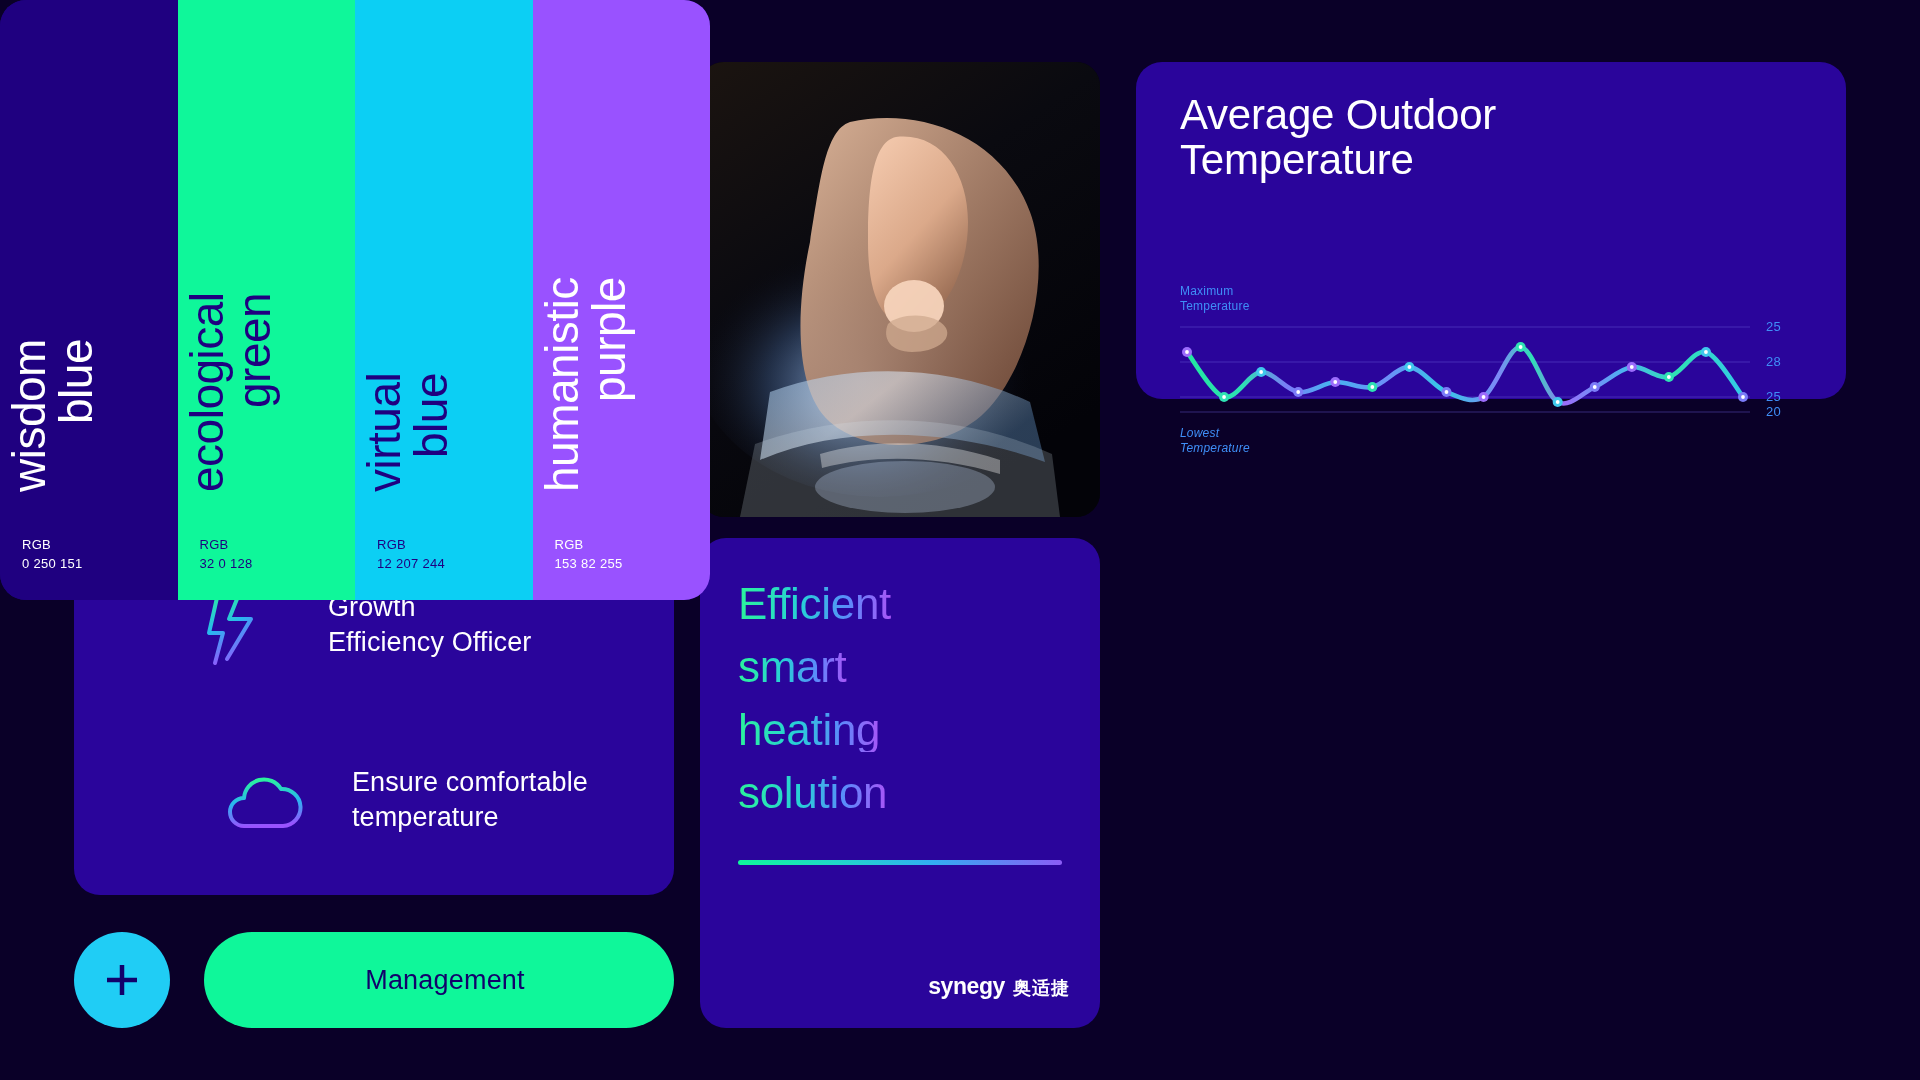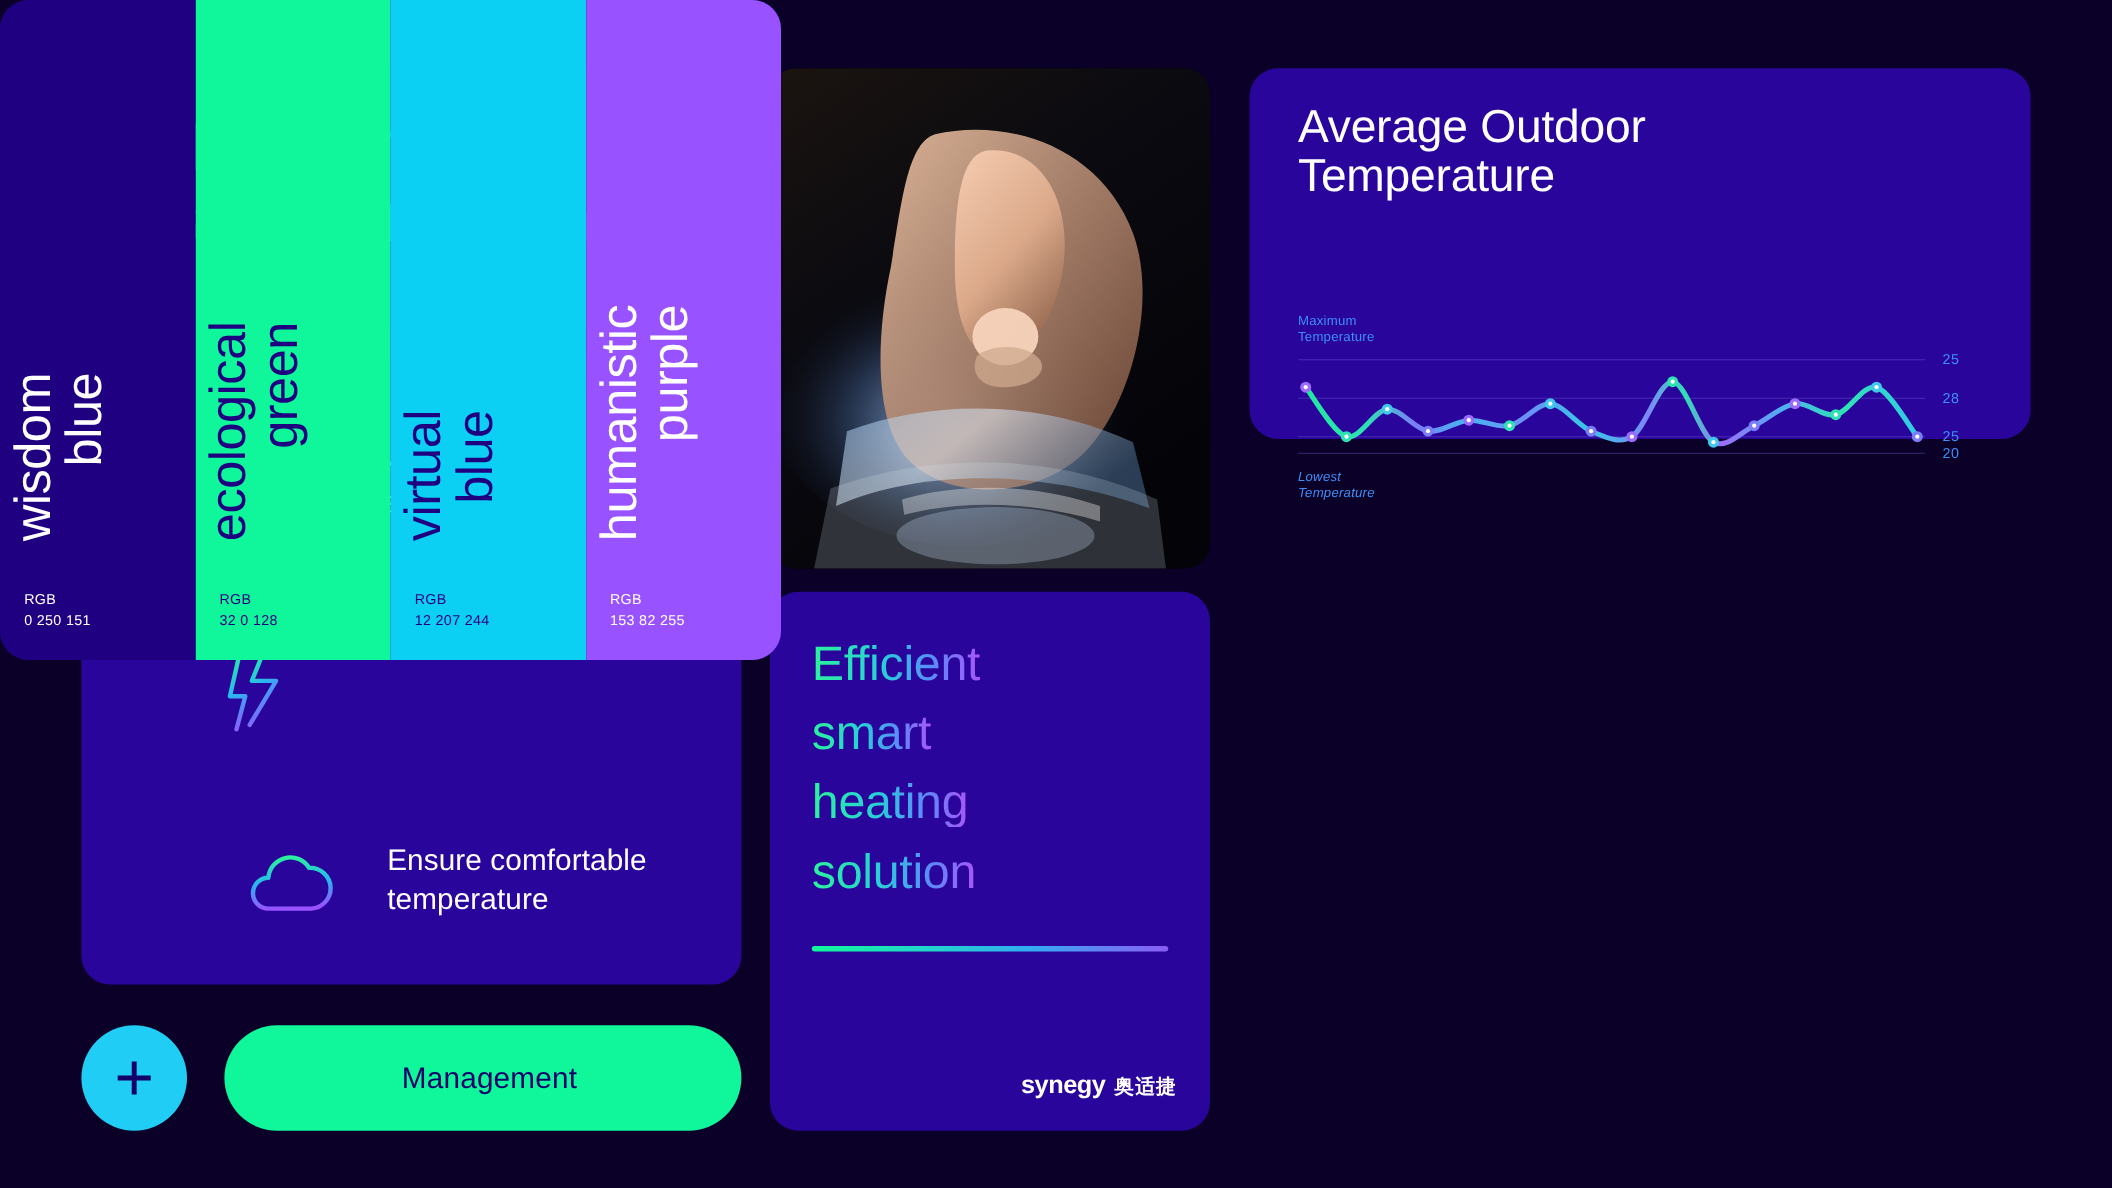--- a/index.html
+++ b/index.html
@@ -142,20 +142,22 @@
               <linearGradient id="gi2" x1="0.2" y1="0" x2="0.5" y2="1">
             <stop offset="0" stop-color="#2bf39b"></stop>
                 <stop offset="0.5" stop-color="#29b6f0"></stop>
                 <stop offset="1" stop-color="#9952ff"></stop>
           </linearGradient>
             </defs>
           <path d="M48 14 H26 L16 58 H30 L22 88" stroke="url(#gi2)" stroke-width="4" stroke-linejoin="round" stroke-linecap="round"></path>
           <path d="M48 14 L36 44 H58 L34 84" stroke="url(#gi2)" stroke-width="4" stroke-linejoin="round" stroke-linecap="round"></path>
         </svg>
       </span>
+      <span class="flabel">Growth
+Efficiency Officer</span>
     </div>
 
     <div class="feature" id="feat2">
       <span class="ficon">
         <svg width="100" height="100" viewBox="0 0 100 100" fill="none">
           <defs>
               <linearGradient id="gi3" x1="0.3" y1="0" x2="0.4" y2="1">
             <stop offset="0" stop-color="#2bf39b"></stop>
                 <stop offset="0.5" stop-color="#29b6f0"></stop>
                 <stop offset="1" stop-color="#9952ff"></stop>

